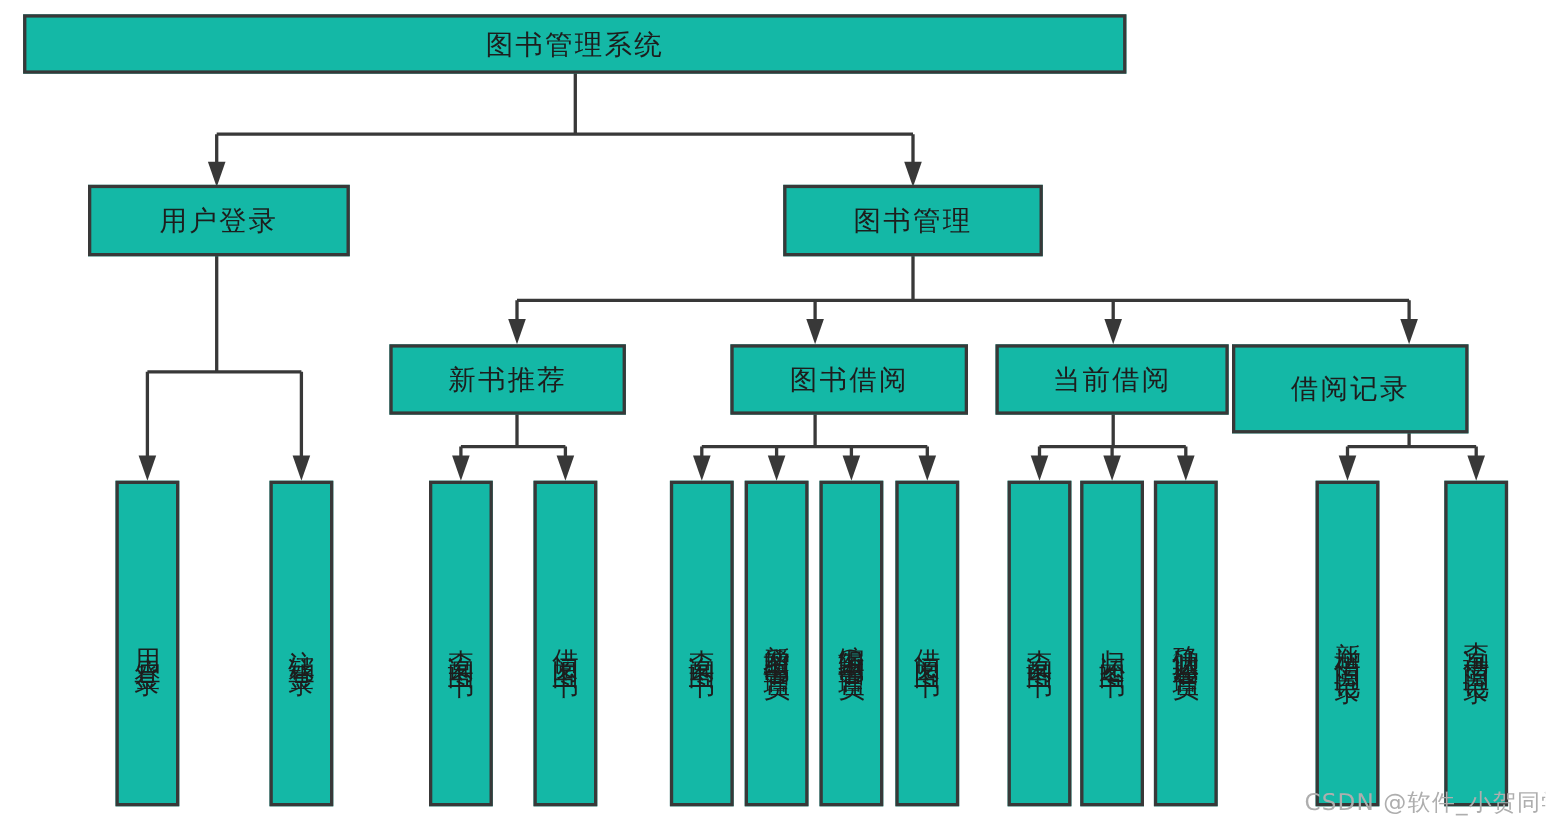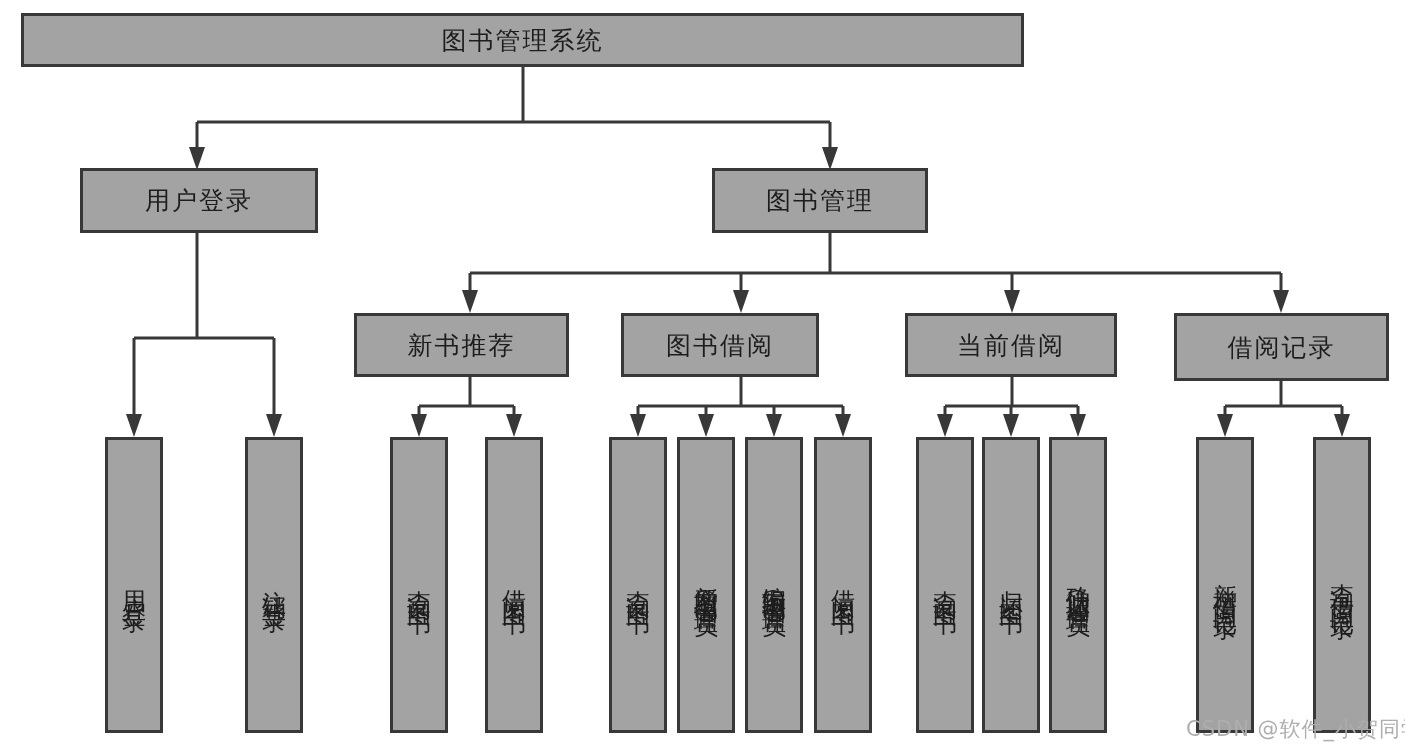--- a/index.html
+++ b/index.html
@@ -22,21 +22,21 @@
     stroke-width: 3;
   }
   .connectors .ah {
     fill: #383838;
     stroke: none;
   }
   .box {
     position: absolute;
     box-sizing: border-box;
     border: 3px solid #383838;
-    background: #a3a3a3;
+    background: #14b8a6;
     display: flex;
     align-items: center;
     justify-content: center;
     color: #1d1d1d;
   }
   .hlabel {
     font-size: 25px;
     letter-spacing: 2px;
     white-space: nowrap;
   }
@@ -110,34 +110,34 @@
     </g>
   </svg>
 
   <div class="box" style="left:21px;top:13px;width:1003px;height:54px">
     <span class="hlabel">图书管理系统</span>
   </div>
 
   <div class="box" style="left:80px;top:168px;width:238px;height:65px">
     <span class="hlabel">用户登录</span>
   </div>
-  <div class="box" style="left:712px;top:168px;width:216px;height:65px">
+  <div class="box" style="left:712px;top:168px;width:236px;height:65px">
     <span class="hlabel">图书管理</span>
   </div>
 
   <div class="box" style="left:354px;top:313px;width:215px;height:64px">
     <span class="hlabel">新书推荐</span>
   </div>
-  <div class="box" style="left:621px;top:313px;width:198px;height:64px">
+  <div class="box" style="left:664px;top:313px;width:216px;height:64px">
     <span class="hlabel">图书借阅</span>
   </div>
   <div class="box" style="left:905px;top:313px;width:212px;height:64px">
     <span class="hlabel">当前借阅</span>
   </div>
-  <div class="box" style="left:1174px;top:313px;width:215px;height:68px">
+  <div class="box" style="left:1120px;top:313px;width:215px;height:81px">
     <span class="hlabel">借阅记录</span>
   </div>
 
   <div class="box" style="left:105px;top:437px;width:58px;height:296px">
     <span class="vlabel">用户登录</span>
   </div>
   <div class="box" style="left:245px;top:437px;width:58px;height:296px">
     <span class="vlabel">注销登录</span>
   </div>
 

